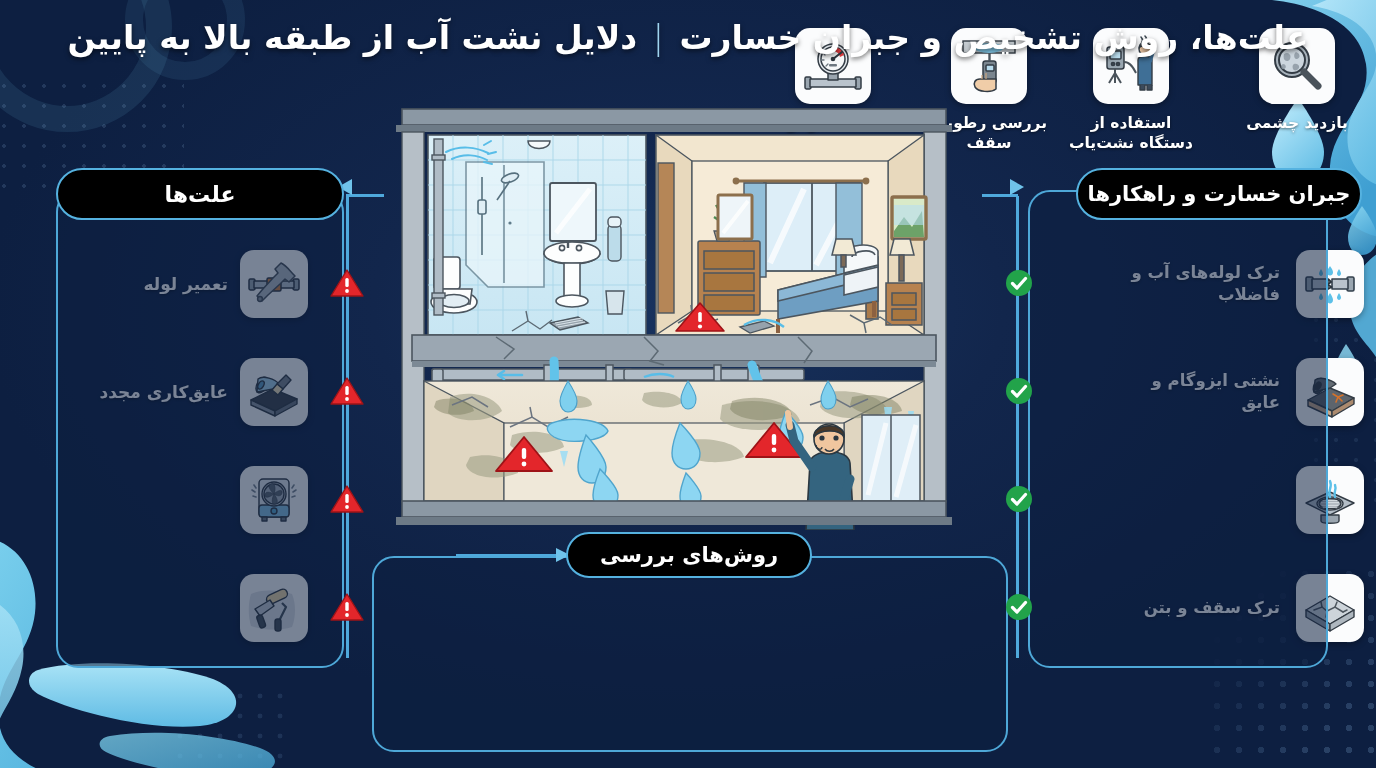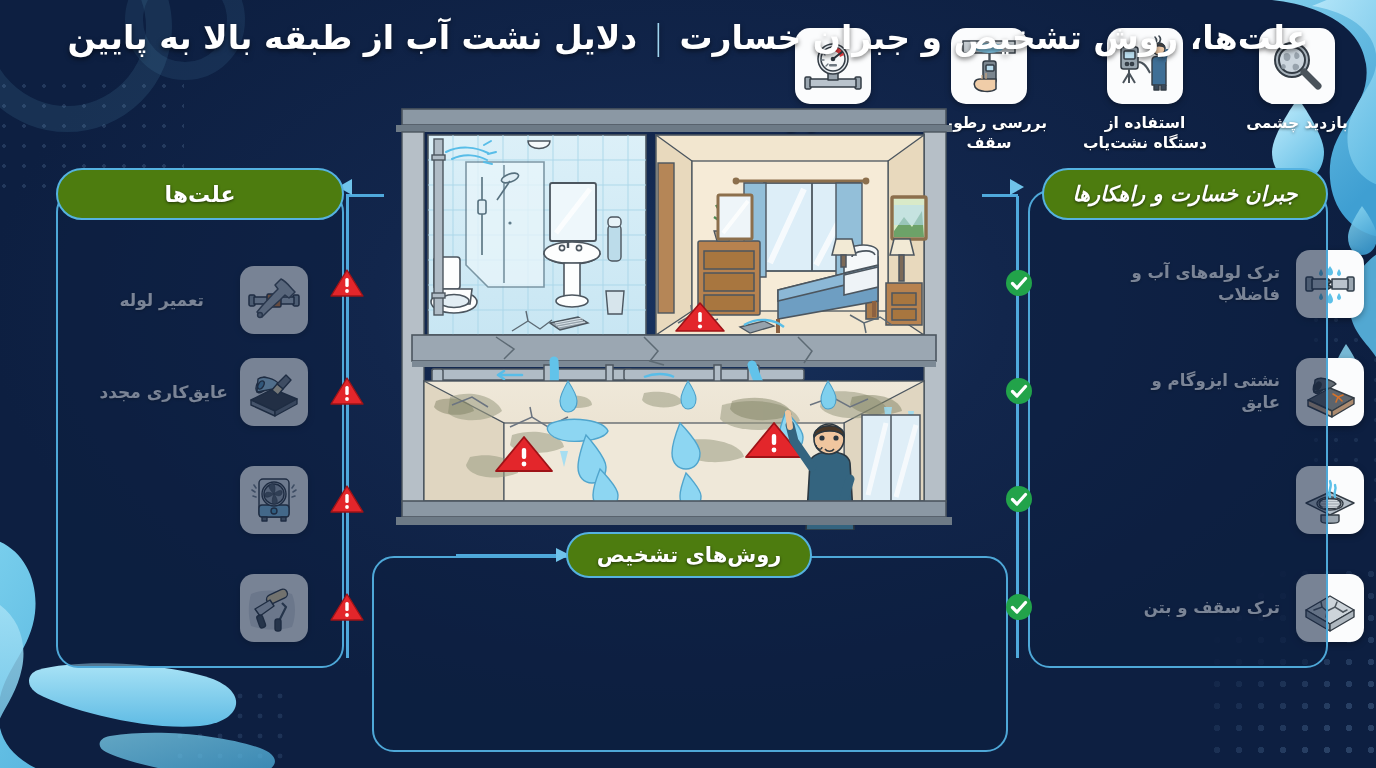--- a/index.html
+++ b/index.html
@@ -69,21 +69,21 @@
   .panel {
     position:absolute; z-index:4;
     border:2px solid #4ea8d8;
     border-radius:22px;
     background:rgba(13,31,63,0.55);
   }
   .panel-head {
     position:absolute; z-index:5;
     border:2px solid #55b2e0;
     border-radius:26px;
-    background:#4d7c0f;
+    background:#000000;
     color:#fff; font-weight:bold;
     display:flex; align-items:center; justify-content:center;
     text-shadow:0 1px 3px rgba(0,0,0,0.6);
   }
 
   
   #causes-panel { left:56px; top:190px; width:288px; height:478px; }
   #causes-head  { left:56px; top:168px; width:288px; height:52px; font-size:22px; }
   .cause-row {
     position:absolute; display:flex; align-items:center; justify-content:flex-start;
@@ -108,21 +108,21 @@
     position:absolute; z-index:3;
     background:#4fa9dc;
   }
   .rail-v { width:2.5px; }
   .rail-h { height:2.5px; }
 
   .marker { position:absolute; z-index:5; }
 
   
   #sol-panel { left:1028px; top:190px; width:300px; height:478px; }
-  #sol-head  { left:1042px; top:168px; width:286px; height:52px; font-size:21px;font-style:italic; }
+  #sol-head  { left:1076px; top:168px; width:286px; height:52px; font-size:21px; }
   .sol-row {
     position:absolute; display:flex; align-items:center; flex-direction:row;
     width:268px; left:40px;
   }
   .sol-label {
     color:#ffffff; font-weight:bold; font-size:17px; line-height:1.32;
     text-align:right; flex:1; padding-right:12px;
     text-shadow:0 1px 3px rgba(0,0,0,0.55);
   }
 
@@ -357,21 +357,21 @@
     <rect x="15.3" y="10" width="3.4" height="9" rx="1.5" fill="#fff"></rect>
     <circle cx="17" cy="23" r="1.9" fill="#fff"></circle>
   </svg>
 </div>
 
 <div class="panel" id="sol-panel"></div>
 <div class="panel-head" id="sol-head">
   <span>جبران خسارت و راهکارها</span>
 </div>
 
-<div class="sol-row" style="top:266px;gap:24px;">
+<div class="sol-row" style="top:250px;">
   <div class="tile">
     <svg width="56" height="56" viewBox="0 0 56 56">
       <g stroke="#333c45" stroke-width="1.5" stroke-linejoin="round">
         <rect x="3" y="23" width="6" height="11" rx="1.4" fill="#9aa6b0"></rect>
         <rect x="47" y="23" width="6" height="11" rx="1.4" fill="#9aa6b0"></rect>
         <rect x="8" y="25" width="40" height="7" fill="#b9c3cc"></rect>
         <rect x="21" y="22" width="14" height="13" rx="1.5" fill="#d2823f"></rect>
       </g>
       <g stroke="#4a535b" stroke-width="1.5" stroke-linejoin="round" fill="#b3bcc4">
         <path d="M39,9 L33,15 L36,19 L31,24 L20,36 L15,42 L20,47 L26,41 L38,30 L43,25 L47,28 L53,22 C47,16 45,12 39,9 Z" transform="translate(-4,-2) rotate(0)"></path>
@@ -466,21 +466,21 @@
 </div>
 <div class="marker" style="left:1004px; top:592px;">
   <svg width="30" height="30" viewBox="0 0 30 30">
     <circle cx="15" cy="15" r="13" fill="#22a34a"></circle>
     <path d="M8.5,15.5 L13,20 L21.5,10.5" fill="none" stroke="#fff" stroke-width="3.2" stroke-linecap="round" stroke-linejoin="round"></path>
   </svg>
 </div>
 
 <div class="panel" id="meth-panel"></div>
 <div class="panel-head" id="meth-head">
-  <span>روش‌های تشخیص</span>
+  <span>روش‌های بررسی</span>
 </div>
 
 <div class="meth-item" style="right:14px;" id="m0">
   <div class="meth-tile">
     <svg width="62" height="62" viewBox="0 0 62 62">
       <g stroke="#333c45" stroke-width="2" stroke-linejoin="round">
         <circle cx="26" cy="25" r="17" fill="#a9b4bd"></circle>
         <circle cx="26" cy="25" r="13" fill="#ccd6de"></circle>
         <path d="M38,37 L52,51" stroke-width="7" stroke-linecap="round" stroke="#4a535b"></path>
       </g>
@@ -488,21 +488,21 @@
         <path d="M18,19 C22,16 26,20 24,24 C22,28 16,26 18,19Z"></path>
         <path d="M30,17 C34,18 35,23 31,24 C28,25 27,19 30,17Z"></path>
         <path d="M28,29 C33,28 35,33 31,35 C27,37 25,31 28,29Z"></path>
         <path d="M17,29 C20,29 21,33 18,34 C15,35 14,30 17,29Z"></path>
       </g>
     </svg>
   </div>
   <div class="meth-label">بازدید چشمی</div>
 </div>
 
-<div class="meth-item" style="right:166px;" id="m1">
+<div class="meth-item" style="right:180px;" id="m1">
   <div class="meth-tile">
     <svg width="62" height="62" viewBox="0 0 62 62">
       <g stroke="#333c45" stroke-width="1.5" stroke-linejoin="round">
         <rect x="7" y="12" width="17" height="22" rx="2.5" fill="#98a5af"></rect>
         <rect x="10" y="16" width="11" height="8" rx="1" fill="#b9dced"></rect>
         <circle cx="13" cy="29" r="1.6" fill="#3f4952"></circle>
         <circle cx="18" cy="29" r="1.6" fill="#3f4952"></circle>
         <path d="M15,34 L15,48" fill="none" stroke="#4a535b" stroke-width="2"></path>
         <path d="M9,48 L15,38 L21,48" fill="none" stroke="#4a535b" stroke-width="2"></path>
         <path d="M24,27 C31,27 34,34 36,38" fill="none" stroke="#4a535b" stroke-width="2"></path>

